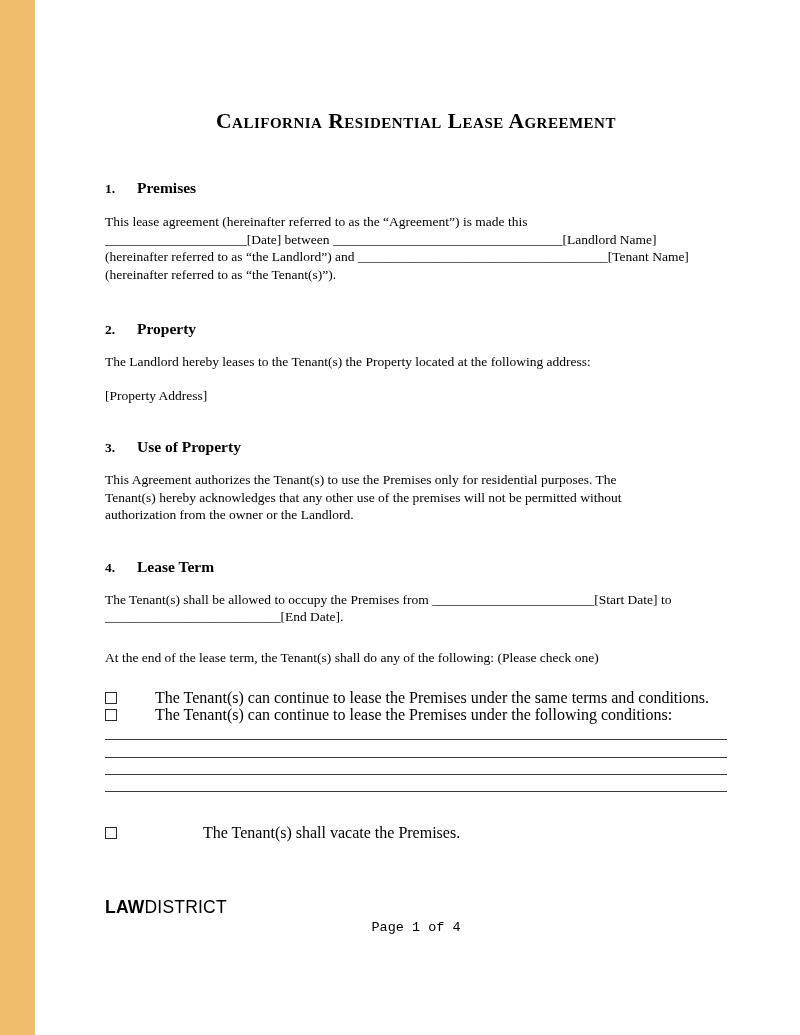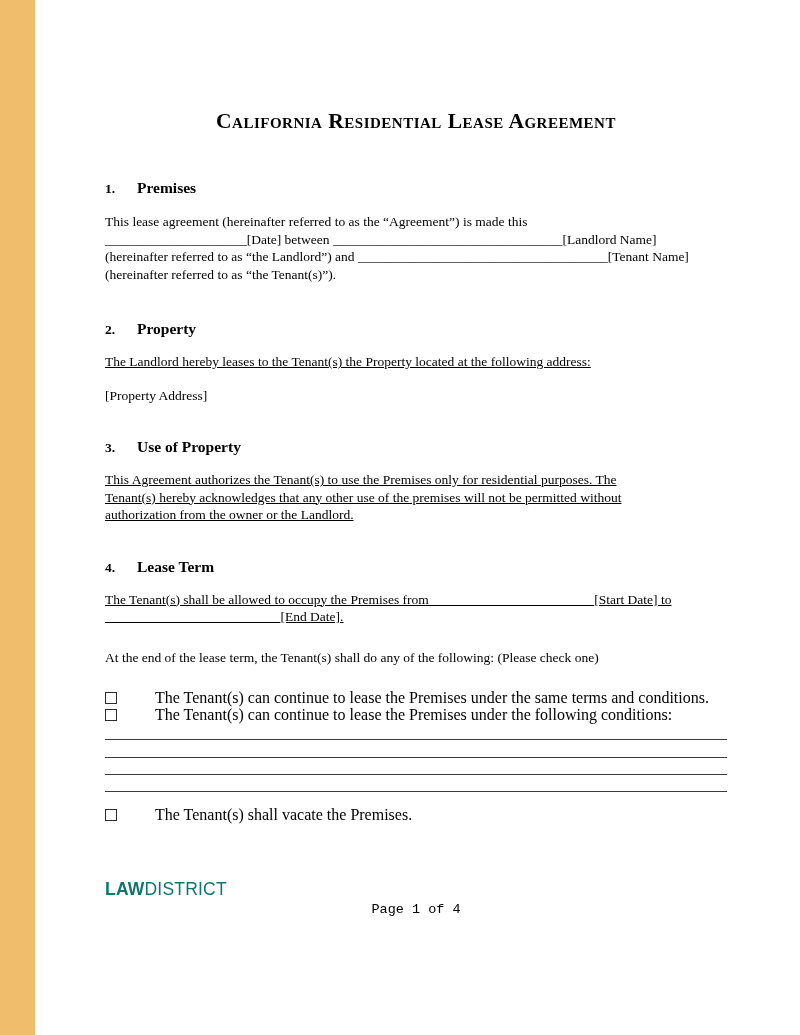--- a/index.html
+++ b/index.html
@@ -49,35 +49,35 @@
   }
   .opt-label { margin-left: 38px; white-space: pre; }
   .rules { margin-top: 0; }
   .rule { height: 16.3px; border-bottom: 1px solid #3a3a3a; }
   .footer-logo {
     margin-top: 56px;
     font-family: "Liberation Sans", sans-serif;
     font-size: 17.5px;
     line-height: 20px;
     letter-spacing: 0.2px;
-    color: #0f766e;
+    color: #000000;
   }
   .logo-law { font-weight: bold; }
   .logo-district { font-weight: normal; }
   .page-num {
     text-align: center;
     font-size: 13.5px;
     line-height: 16px;
     margin-top: 3px;
     font-family: Liberation Mono, monospace;
   }
   
   .mt44 { margin-top: 44px; } .mt36 { margin-top: 36px; } .mt33 { margin-top: 33px; }
   .mt17 { margin-top: 23px; } .mt16 { margin-top: 16px; } .mt14 { margin-top: 14px; }
-  .mt13 { margin-top: 13px; text-decoration: underline; } .mt22 { margin-top: 14px; }
+  .mt13 { margin-top: 13px; } .mt22 { margin-top: 32px; gap: 48px; }
 </style>
 </head>
 <body>
 
 <div class="accent-stripe"></div>
 
 <div class="content">
 
   <div class="doc-title">California Residential Lease Agreement</div>
 

